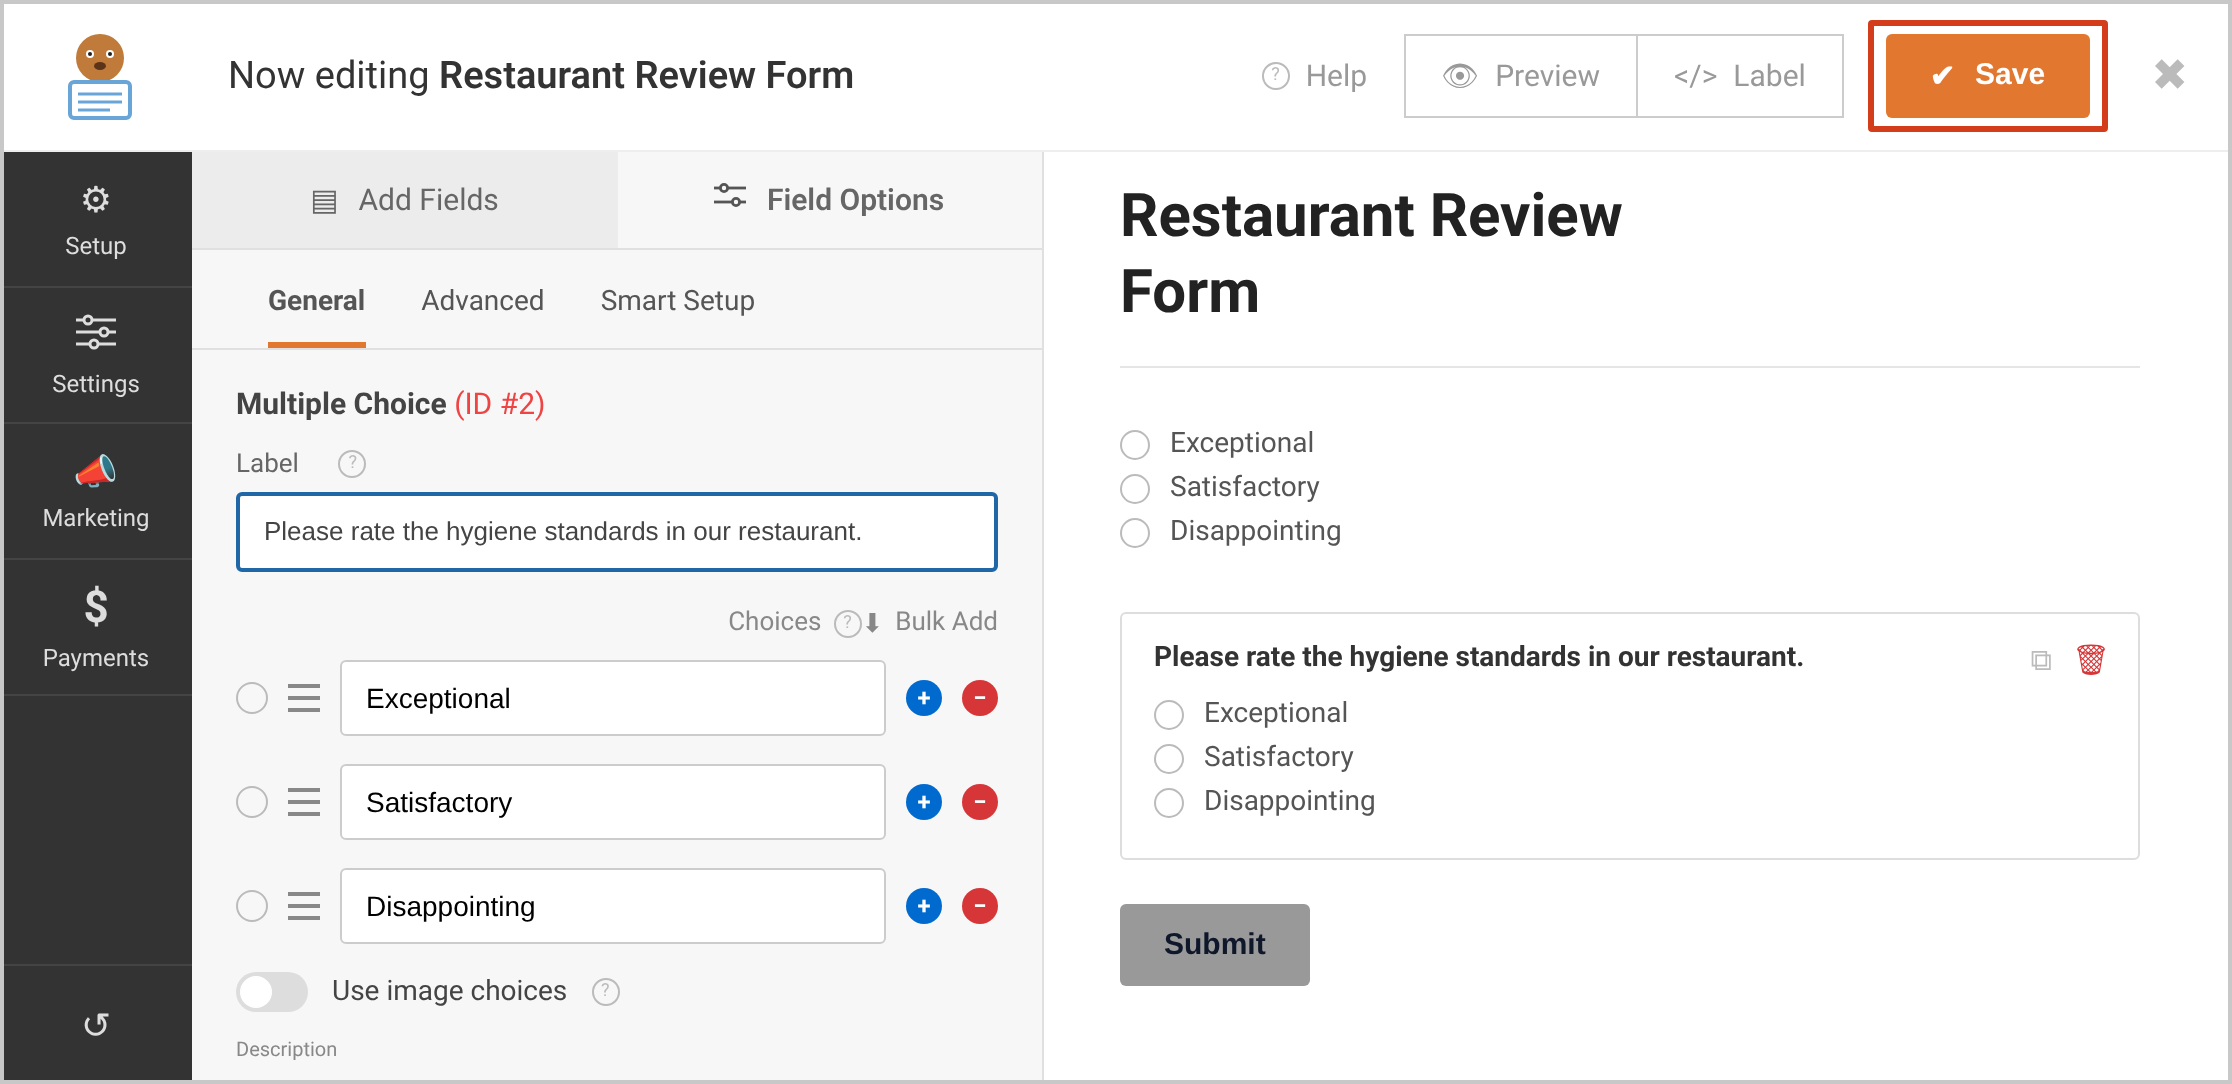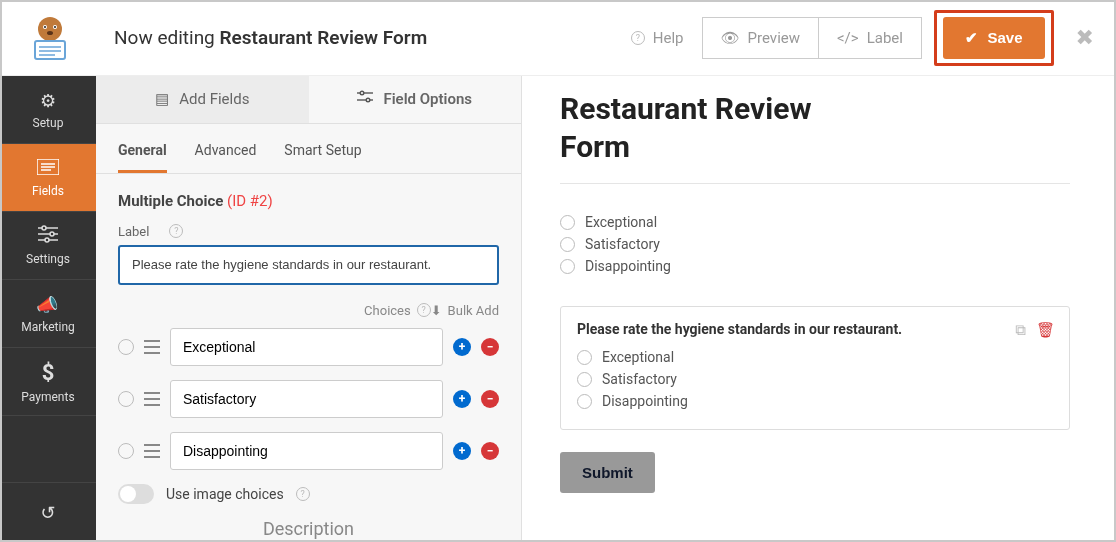--- a/index.html
+++ b/index.html
@@ -23,21 +23,21 @@
 .rail-item { height: 68px; display: flex; flex-direction: column; align-items: center; justify-content: center; color: #ddd; gap: 5px; font-size: 12px; cursor: pointer; border-bottom: 1px solid #444; }
 .rail-item.active { background: #e27730; color: #fff; }
 .rail-icon { font-size: 18px; }
 .rail-item.revisions { margin-top: auto; border-top: 1px solid #444; border-bottom: none; height: 60px; }
 
 
 .sidebar { position: absolute; left: 96px; top: 76px; bottom: 0; width: 426px; background: #f7f7f7; display: flex; flex-direction: column; border-right: 1px solid #e0e0e0; }
 .panel-tabs { display: flex; height: 50px; border-bottom: 1px solid #e0e0e0; }
 .panel-tab { flex: 1; display: flex; align-items: center; justify-content: center; gap: 10px; color: #666; font-size: 15px; cursor: pointer; background: #ececec; }
 .panel-tab.active { background: #f7f7f7; font-weight: 600; text-align: center; }
-.sub-tabs { display: flex; gap: 28px; padding: 12px 22px 0; border-bottom: 1px solid #e0e0e0; }
+.sub-tabs { display: flex; gap: 28px; padding: 12px 38px 0; border-bottom: 1px solid #e0e0e0; }
 .sub-tab { padding: 6px 0 12px; color: #555; font-size: 14px; cursor: pointer; }
 .sub-tab.active { font-weight: 700; border-bottom: 3px solid #e27730; }
 .panel-body { overflow-y: auto; padding: 18px 22px; position: relative; }
 .panel-body::-webkit-scrollbar { width: 8px; }
 .panel-body::-webkit-scrollbar-thumb { background: #ccc; border-radius: 4px; }
 .field-title { font-size: 15px; margin-bottom: 14px; }
 .field-title .ft-label { font-weight: 700; }
 .field-title .ft-id { color: #ef4444; }
 .form-row { margin-bottom: 18px; }
 .form-row .row-label { color: #666; font-size: 13px; margin-bottom: 6px; display: flex; align-items: center; gap: 20px; }
@@ -49,21 +49,21 @@
 .choice-radio { width: 16px; height: 16px; border: 1px solid #bbb; border-radius: 50%; flex-shrink: 0; }
 .drag-lines { width: 16px; height: 14px; display: flex; flex-direction: column; justify-content: space-between; cursor: grab; flex-shrink: 0; }
 .drag-lines span { height: 2px; background: #888; }
 .choice-input { flex: 1; height: 38px; border: 1px solid #ccc; border-radius: 3px; padding: 0 12px; font-size: 14px; background: #fff; }
 .circle-btn { width: 18px; height: 18px; border-radius: 50%; color: #fff; display: inline-flex; align-items: center; justify-content: center; font-size: 12px; font-weight: 700; cursor: pointer; flex-shrink: 0; }
 .circle-add { background: #016acf; }
 .circle-del { background: #d63638; }
 .toggle-row { display: flex; align-items: center; gap: 12px; margin: 8px 0 14px; }
 .toggle { width: 36px; height: 20px; background: #ddd; border-radius: 10px; position: relative; cursor: pointer; }
 .toggle::after { content: ''; position: absolute; left: 2px; top: 2px; width: 16px; height: 16px; background: #fff; border-radius: 50%; }
-.desc-label { color: #888; font-size: 18px; text-align: center; }
+.desc-label { color: #888; font-size: 10px; }
 
 
 .preview { position: absolute; left: 522px; top: 76px; right: 8px; bottom: 0; overflow-y: auto; padding: 14px 38px 20px; }
 .preview::-webkit-scrollbar { width: 8px; }
 .preview::-webkit-scrollbar-thumb { background: #bbb; border-radius: 4px; }
 .preview h1 { font-size: 30px; font-weight: 700; color: #222; line-height: 1.25; margin-bottom: 18px; max-width: 320px; }
 .preview hr { border: none; border-top: 1px solid #e5e5e5; margin-bottom: 26px; }
 .q-block { margin-bottom: 22px; padding: 4px 0; position: relative; }
 .q-block.selected { border: 1px solid #ddd; border-radius: 3px; padding: 14px 16px; }
 .q-label { font-weight: 700; font-size: 14px; color: #333; margin-bottom: 12px; padding-right: 60px; }
@@ -120,31 +120,20 @@
     </div>
     <span class="close-top">✖</span>
   </div>
 </div>
 
 <div class="leftrail">
   <div class="rail-item">
     <span class="rail-icon">⚙</span>
     <span>Setup</span>
   </div>
-  <div class="rail-item active">
-    <span class="rail-icon">
-      <svg width="22" height="16" viewBox="0 0 22 16">
-          <rect x="0" y="0" width="22" height="16" fill="none" stroke="#fff" stroke-width="1.5"></rect>
-          <line x1="4" y1="5" x2="18" y2="5" stroke="#fff" stroke-width="1.5"></line>
-          <line x1="4" y1="8" x2="18" y2="8" stroke="#fff" stroke-width="1.5"></line>
-          <line x1="4" y1="11" x2="14" y2="11" stroke="#fff" stroke-width="1.5"></line>
-        </svg>
-    </span>
-    <span>Fields</span>
-  </div>
   <div class="rail-item">
     <span class="rail-icon">
       <svg width="20" height="18" viewBox="0 0 20 18" stroke="#ddd" stroke-width="1.5">
           <line x1="0" y1="3" x2="20" y2="3"></line>
           <circle cx="6" cy="3" r="2" fill="#333"></circle>
           <line x1="0" y1="9" x2="20" y2="9"></line>
           <circle cx="14" cy="9" r="2" fill="#333"></circle>
           <line x1="0" y1="15" x2="20" y2="15"></line>
           <circle cx="9" cy="15" r="2" fill="#333"></circle>
         </svg>

